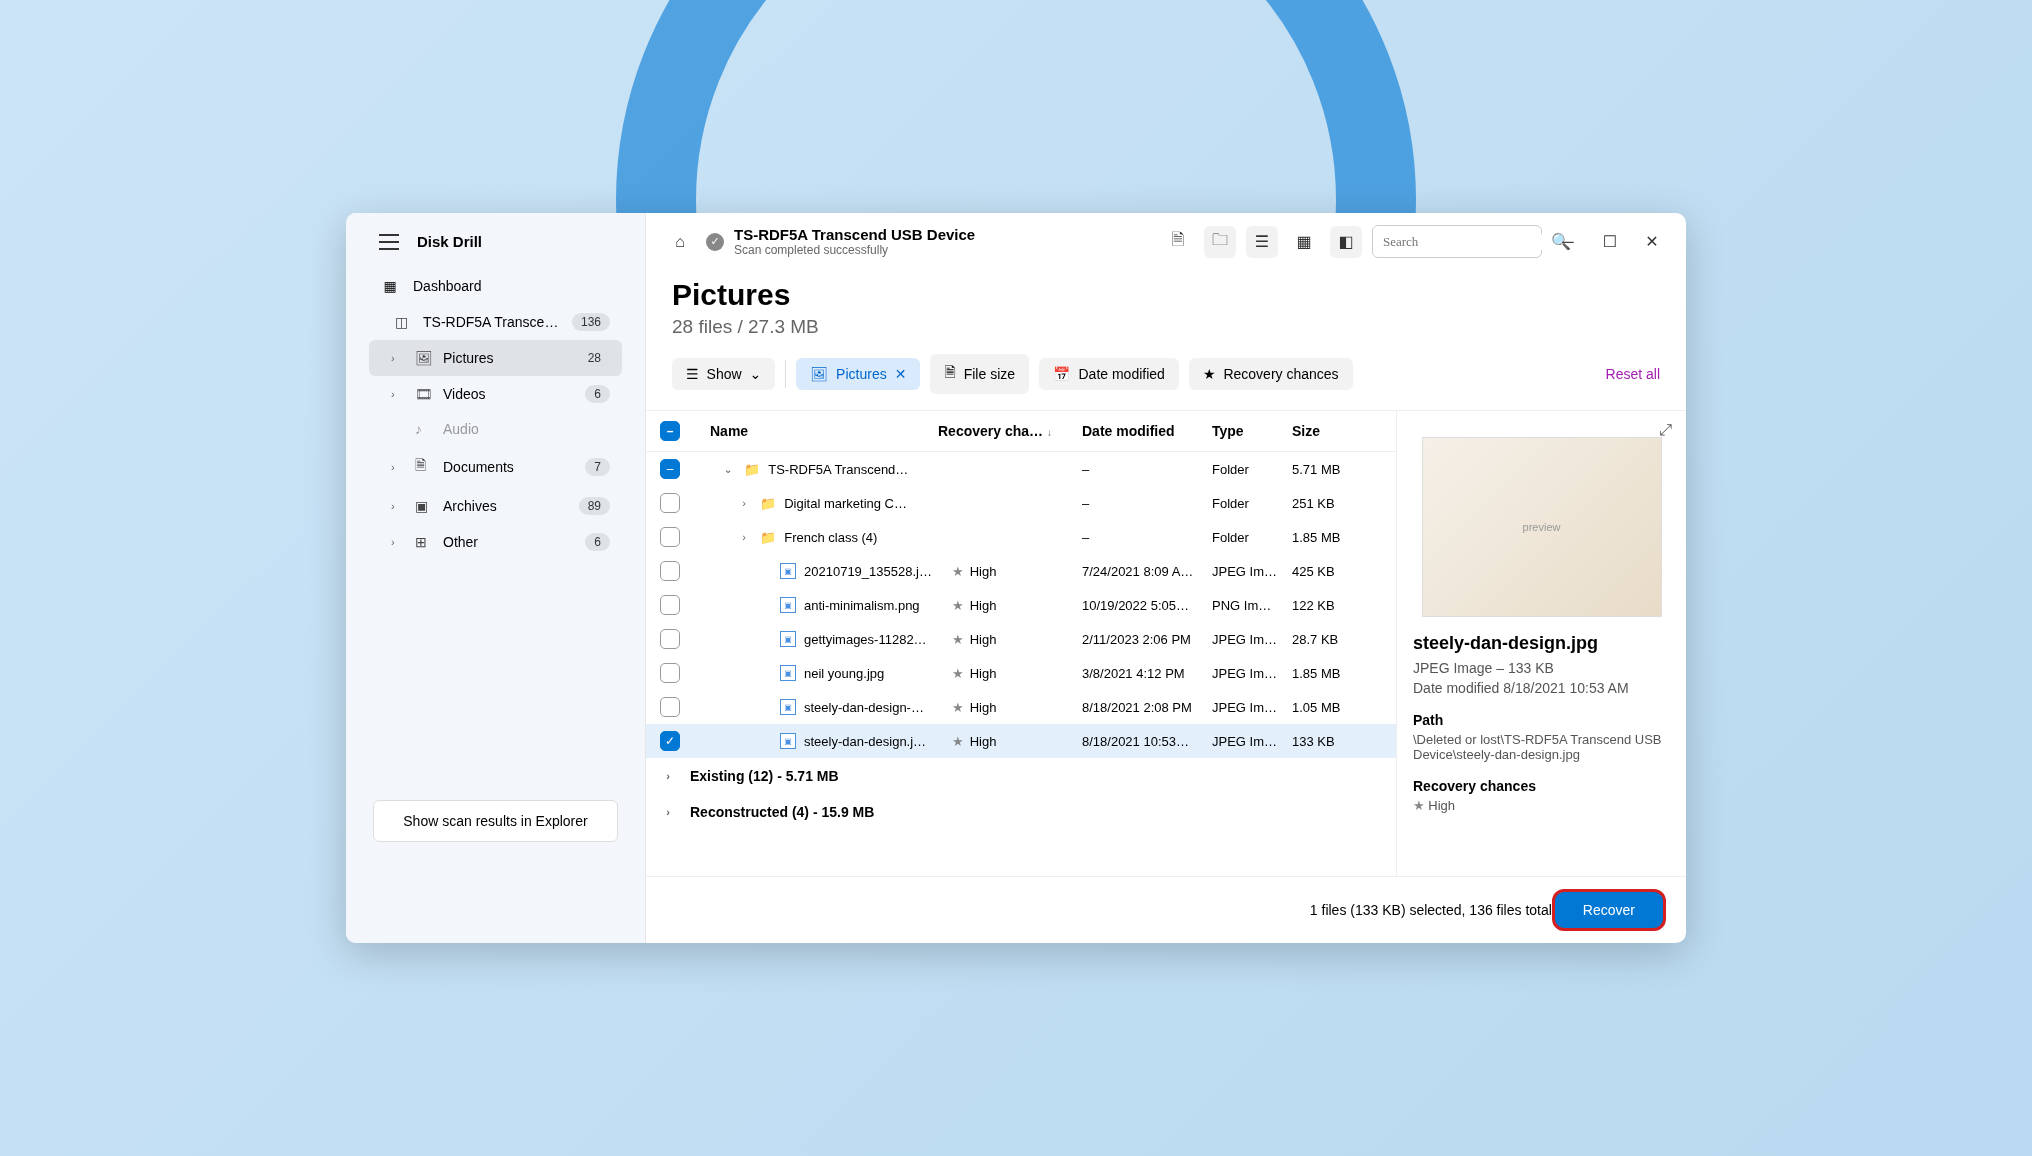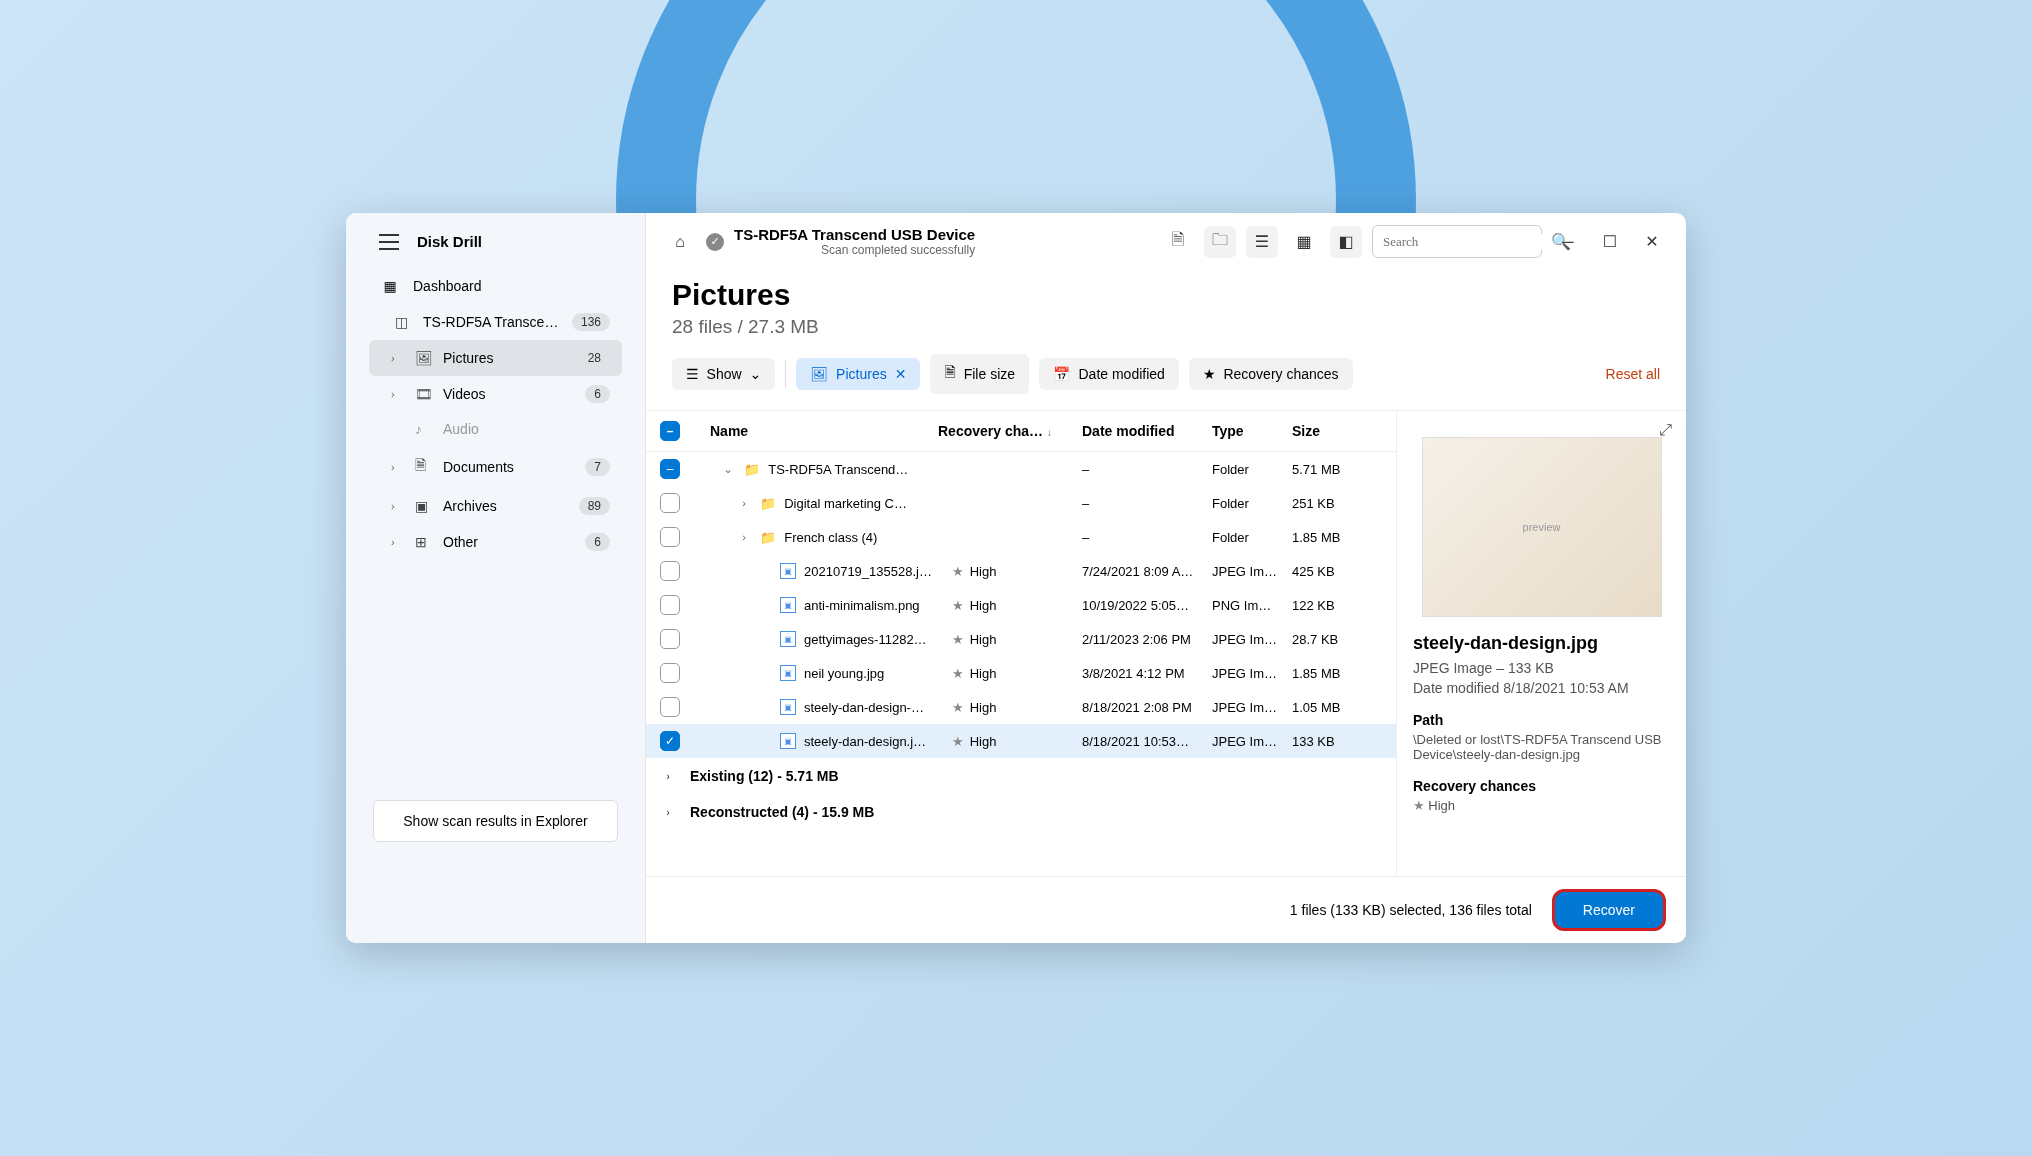--- a/index.html
+++ b/index.html
@@ -21,35 +21,35 @@
 .cat-icon { width: 18px; color: #444; }
 .scan-label { flex: 1; white-space: nowrap; overflow: hidden; text-overflow: ellipsis; }
 .badge { background: #dde2e6; border-radius: 10px; padding: 2px 9px; font-size: 12px; color: #333; min-width: 24px; text-align: center; }
 .disabled { color: #999; }
 .explorer-btn { margin: 240px 12px 0; padding: 12px; text-align: center; background: #fff; border: 1px solid #ddd; border-radius: 6px; font-size: 14px; cursor: pointer; }
 .main { flex: 1; display: flex; flex-direction: column; }
 .topbar { display: flex; align-items: center; padding: 12px 18px; gap: 10px; }
 .top-icon { width: 32px; height: 32px; display: flex; align-items: center; justify-content: center; border-radius: 6px; cursor: pointer; color: #333; }
 .top-icon.boxed { background: #f2f2f2; }
 .check-badge { width: 18px; height: 18px; background: #888; border-radius: 50%; display: flex; align-items: center; justify-content: center; color: #fff; font-size: 11px; }
-.title-block { flex: 0 0 auto; margin-right: auto; text-align: right; }
+.title-block { flex: 0 0 auto; margin-right: auto; }
 .title-main { font-size: 15px; font-weight: 600; }
 .title-sub { font-size: 12px; color: #666; }
 .search-box { display: flex; align-items: center; border: 1px solid #ccc; border-radius: 6px; padding: 6px 10px; width: 170px; gap: 8px; }
 .search-box input { border: none; outline: none; flex: 1; font-size: 13px; font-family: Liberation Serif, serif; }
 .win-btn { width: 32px; height: 32px; display: flex; align-items: center; justify-content: center; cursor: pointer; color: #333; }
 .content-header { padding: 8px 26px 16px; }
 .content-title { font-size: 30px; font-weight: 600; }
 .content-sub { font-size: 19px; color: #666; margin-top: 4px; }
 .filter-row { display: flex; align-items: center; padding: 0 26px 16px; gap: 10px; }
 .filter-chip { display: flex; align-items: center; gap: 8px; padding: 8px 14px; background: #f2f2f2; border-radius: 6px; font-size: 14px; cursor: pointer; }
 .filter-chip.blue { background: #d9eafc; color: #0066cc; }
 .filter-chip .x { font-size: 14px; }
 .divider-v { width: 1px; height: 28px; background: #ddd; }
-.reset-link { margin-left: auto; color: #c2410c; font-size: 14px; cursor: pointer; }
+.reset-link { margin-left: auto; color: #a21caf; font-size: 14px; cursor: pointer; }
 .table-wrap { flex: 1; display: flex; border-top: 1px solid #eee; overflow: hidden; }
 .table { flex: 1; overflow: auto; }
 .thead { display: flex; align-items: center; padding: 10px 14px; border-bottom: 1px solid #eee; font-size: 14px; font-weight: 600; }
 .th-check { width: 40px; }
 .th-name { flex: 1; padding-left: 10px; }
 .th-rec { width: 144px; }
 .th-date { width: 130px; }
 .th-type { width: 80px; }
 .th-size { width: 90px; }
 .row { display: flex; align-items: center; padding: 7px 14px; font-size: 13px; }
@@ -68,21 +68,21 @@
 .cell-size { width: 90px; }
 .group-row { display: flex; align-items: center; padding: 10px 14px; gap: 14px; font-size: 14px; font-weight: 600; }
 .preview { width: 290px; border-left: 1px solid #eee; padding: 16px; overflow: auto; position: relative; }
 .preview-expand { position: absolute; top: 10px; right: 14px; cursor: pointer; color: #555; }
 .preview-img { width: 240px; height: 180px; background: linear-gradient(135deg, #f5f0e8, #e8dcc8); margin: 10px auto 16px; border: 1px solid #ddd; display: flex; align-items: center; justify-content: center; color: #999; font-size: 11px; }
 .preview-title { font-size: 18px; font-weight: 600; margin-bottom: 6px; }
 .preview-meta { font-size: 14px; color: #555; margin-bottom: 4px; }
 .preview-section { margin-top: 16px; }
 .preview-label { font-size: 14px; font-weight: 600; margin-bottom: 4px; }
 .preview-text { font-size: 13px; color: #555; }
-.footer { display: flex; align-items: center; justify-content: flex-end; padding: 12px 20px; border-top: 1px solid #eee; gap: 20px; font-size: 14px; }
+.footer { display: flex; align-items: center; justify-content: flex-end; padding: 12px 20px; border-top: 1px solid #eee; font-size: 14px; }
 .recover-btn { background: #0078d4; color: #fff; padding: 10px 28px; border-radius: 12px; cursor: pointer; border: 3px solid #d42020; font-size: 14px; }
 .indent1 { padding-left: 20px; }
 .indent2 { padding-left: 36px; }
 .indent3 { padding-left: 56px; }
 .sort-arrow { font-size: 10px; color: #666; margin-left: 4px; }
 </style>
 </head>
 <body>
 
 <div class="bg-swoosh"></div>

